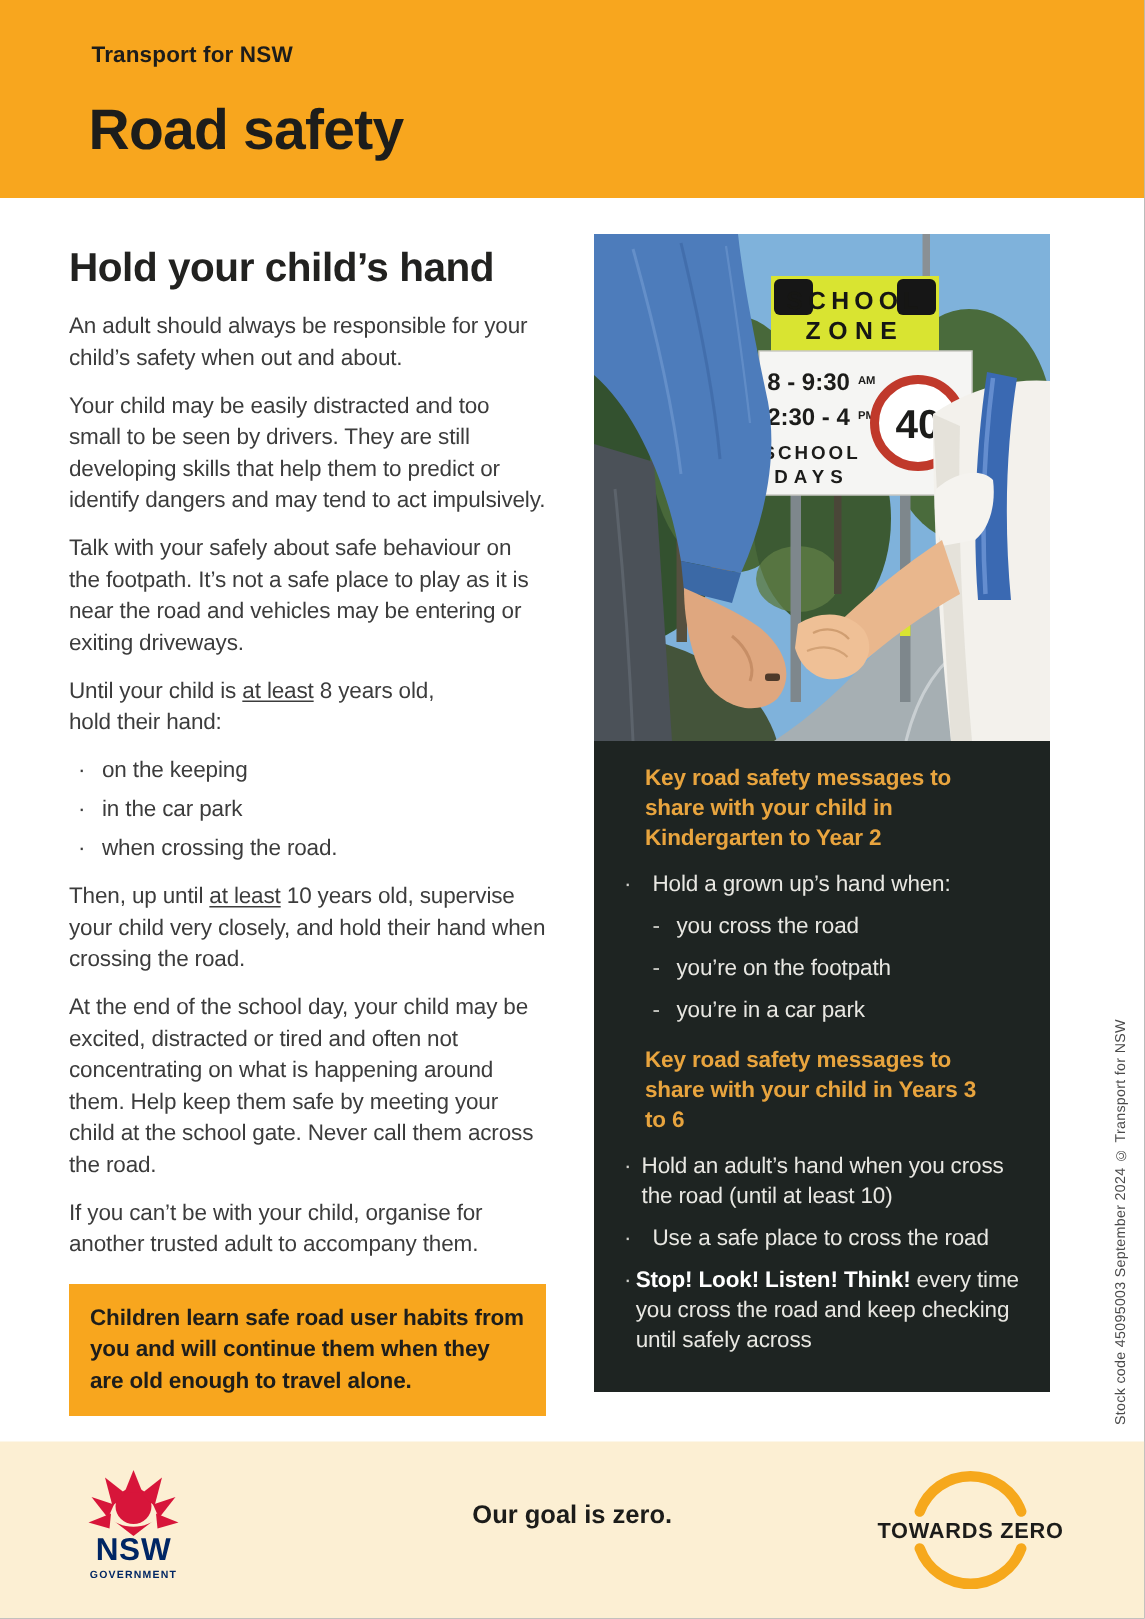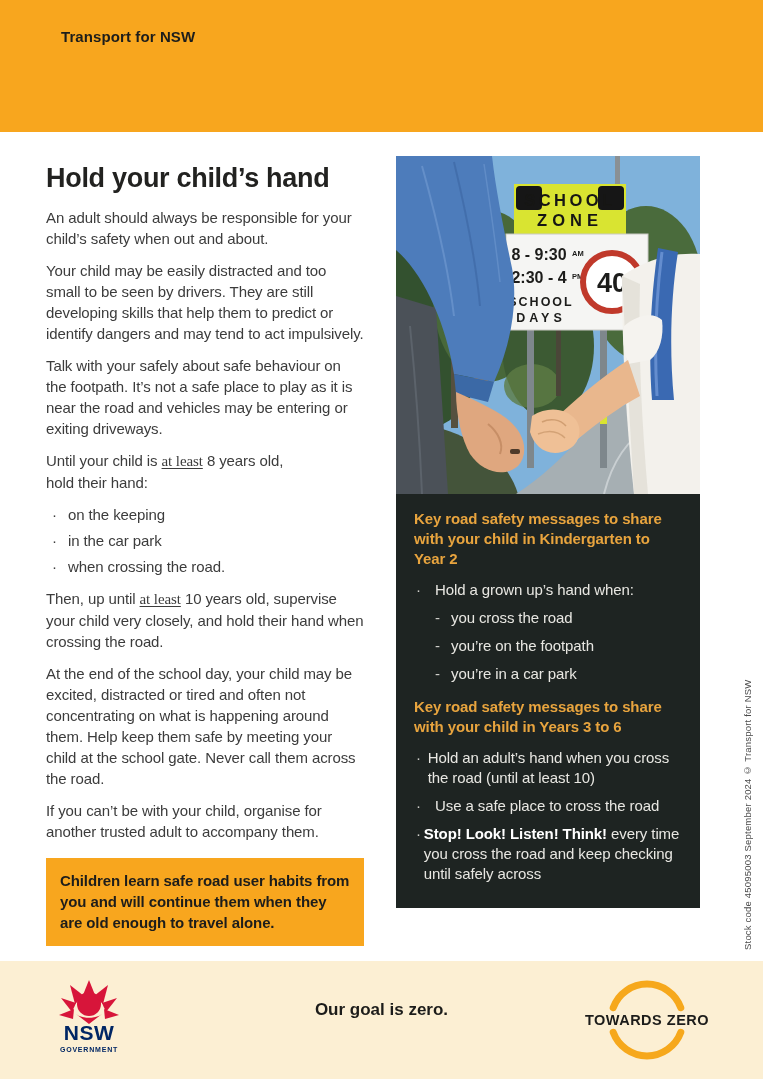--- a/index.html
+++ b/index.html
@@ -13,41 +13,41 @@
   .band {
     position:absolute; top:0; left:0; width:763px; height:132px;
     background:#F8A61E; color:#1d1d1b;
   }
   .org { position:absolute; left:61px; top:28px; font-size:15px; font-weight:600; letter-spacing:.1px; }
   .page-title { position:absolute; left:59px; top:66px; font-size:38px; font-weight:700; letter-spacing:-.5px; }
   
   .col-left { position:absolute; left:46px; top:163px; width:318px; font-size:15px; line-height:21px; letter-spacing:-.1px; }
   .col-left h1 { font-size:27px; line-height:31px; font-weight:700; color:#222220; letter-spacing:-.3px; margin:0 0 13px; }
   .col-left p { margin:0 0 11px; }
-  .u { text-decoration:underline; text-underline-offset:2px;font-family:Liberation Serif, serif; }
+  .u { text-decoration:underline; text-underline-offset:2px; }
   ul.dots { list-style:none; margin:0 0 11px; }
   ul.dots li { display:flex; margin:0 0 5px; }
   ul.dots .g { width:22px; padding-left:6px; color:#3c3c3c; }
   .callout {
     background:#F8A61E; color:#1d1d1b; font-weight:700;
     padding:12px 14px 13px; margin:16px 0 0; line-height:21px;
   }
   .qr-row { display:flex; margin-top:19px; gap:20px; align-items:flex-start; }
   .qr { position:relative; width:63px; height:63px; background:#fff; flex:0 0 63px; margin-top:3px; }
   .qr i { position:absolute; width:3px; height:3px; background:#141414; }
   .qr-note { width:228px; line-height:21px; }
   .qr-note b { color:#2a2a28; }
   
   .col-right { position:absolute; left:396px; top:156px; width:304px; }
   .photo { display:block; width:304px; height:338px; }
   .panel {
     background:#1E2422; color:#E8E7E2; padding:15px 18px 16px; width:304px;
     font-size:15px; line-height:20px; letter-spacing:-.1px; min-height:348px;
   }
-  .panel h2 { color:#E8A43E; font-size:15px; line-height:20px; font-weight:700; margin:0 0 11px; }
+  .panel h2 { color:#E8A43E; font-size:15px; line-height:20px; font-weight:700; margin:0 16px 11px; }
   .panel h2.second { margin-top:13px; }
   .prow { display:flex; margin:0 0 8px; }
   .prow .g { width:21px; padding-left:2px; color:#cfcfca; }
   .prow.sub { margin-left:21px; margin-bottom:8px; }
   .prow.sub .g { width:16px; padding-left:0; }
   .prow .t b { color:#ffffff; }
   
   .stock {
     position:absolute; right:10px; top:598px; height:352px;
     writing-mode:vertical-rl; transform:rotate(180deg);
@@ -63,20 +63,21 @@
   .footer-msg .l2 { font-weight:700; }
   .tz-logo { position:absolute; right:50px; top:12px; }
 </style>
 </head>
 <body>
 
 <div class="page">
 
   <div class="band">
     <div class="org">Transport for NSW</div>
+    <div class="page-title">Road safety</div>
   </div>
 
   <div class="col-left">
     <h1>Hold your child’s hand</h1>
     <p>An adult should always be responsible for your child’s safety when out and about.</p>
     <p>Your child may be easily distracted and too small to be seen by drivers. They are still developing skills that help them to predict or identify dangers and may tend to act impulsively.</p>
     <p>Talk with your safely about safe behaviour on the footpath. It’s not a safe place to play as it is near the road and vehicles may be entering or exiting driveways.</p>
     <p><span>Until your child is </span><span class="u">at least</span><span> 8 years old,</span><br><span>hold their hand:</span></p>
     <ul class="dots">
       <li>

